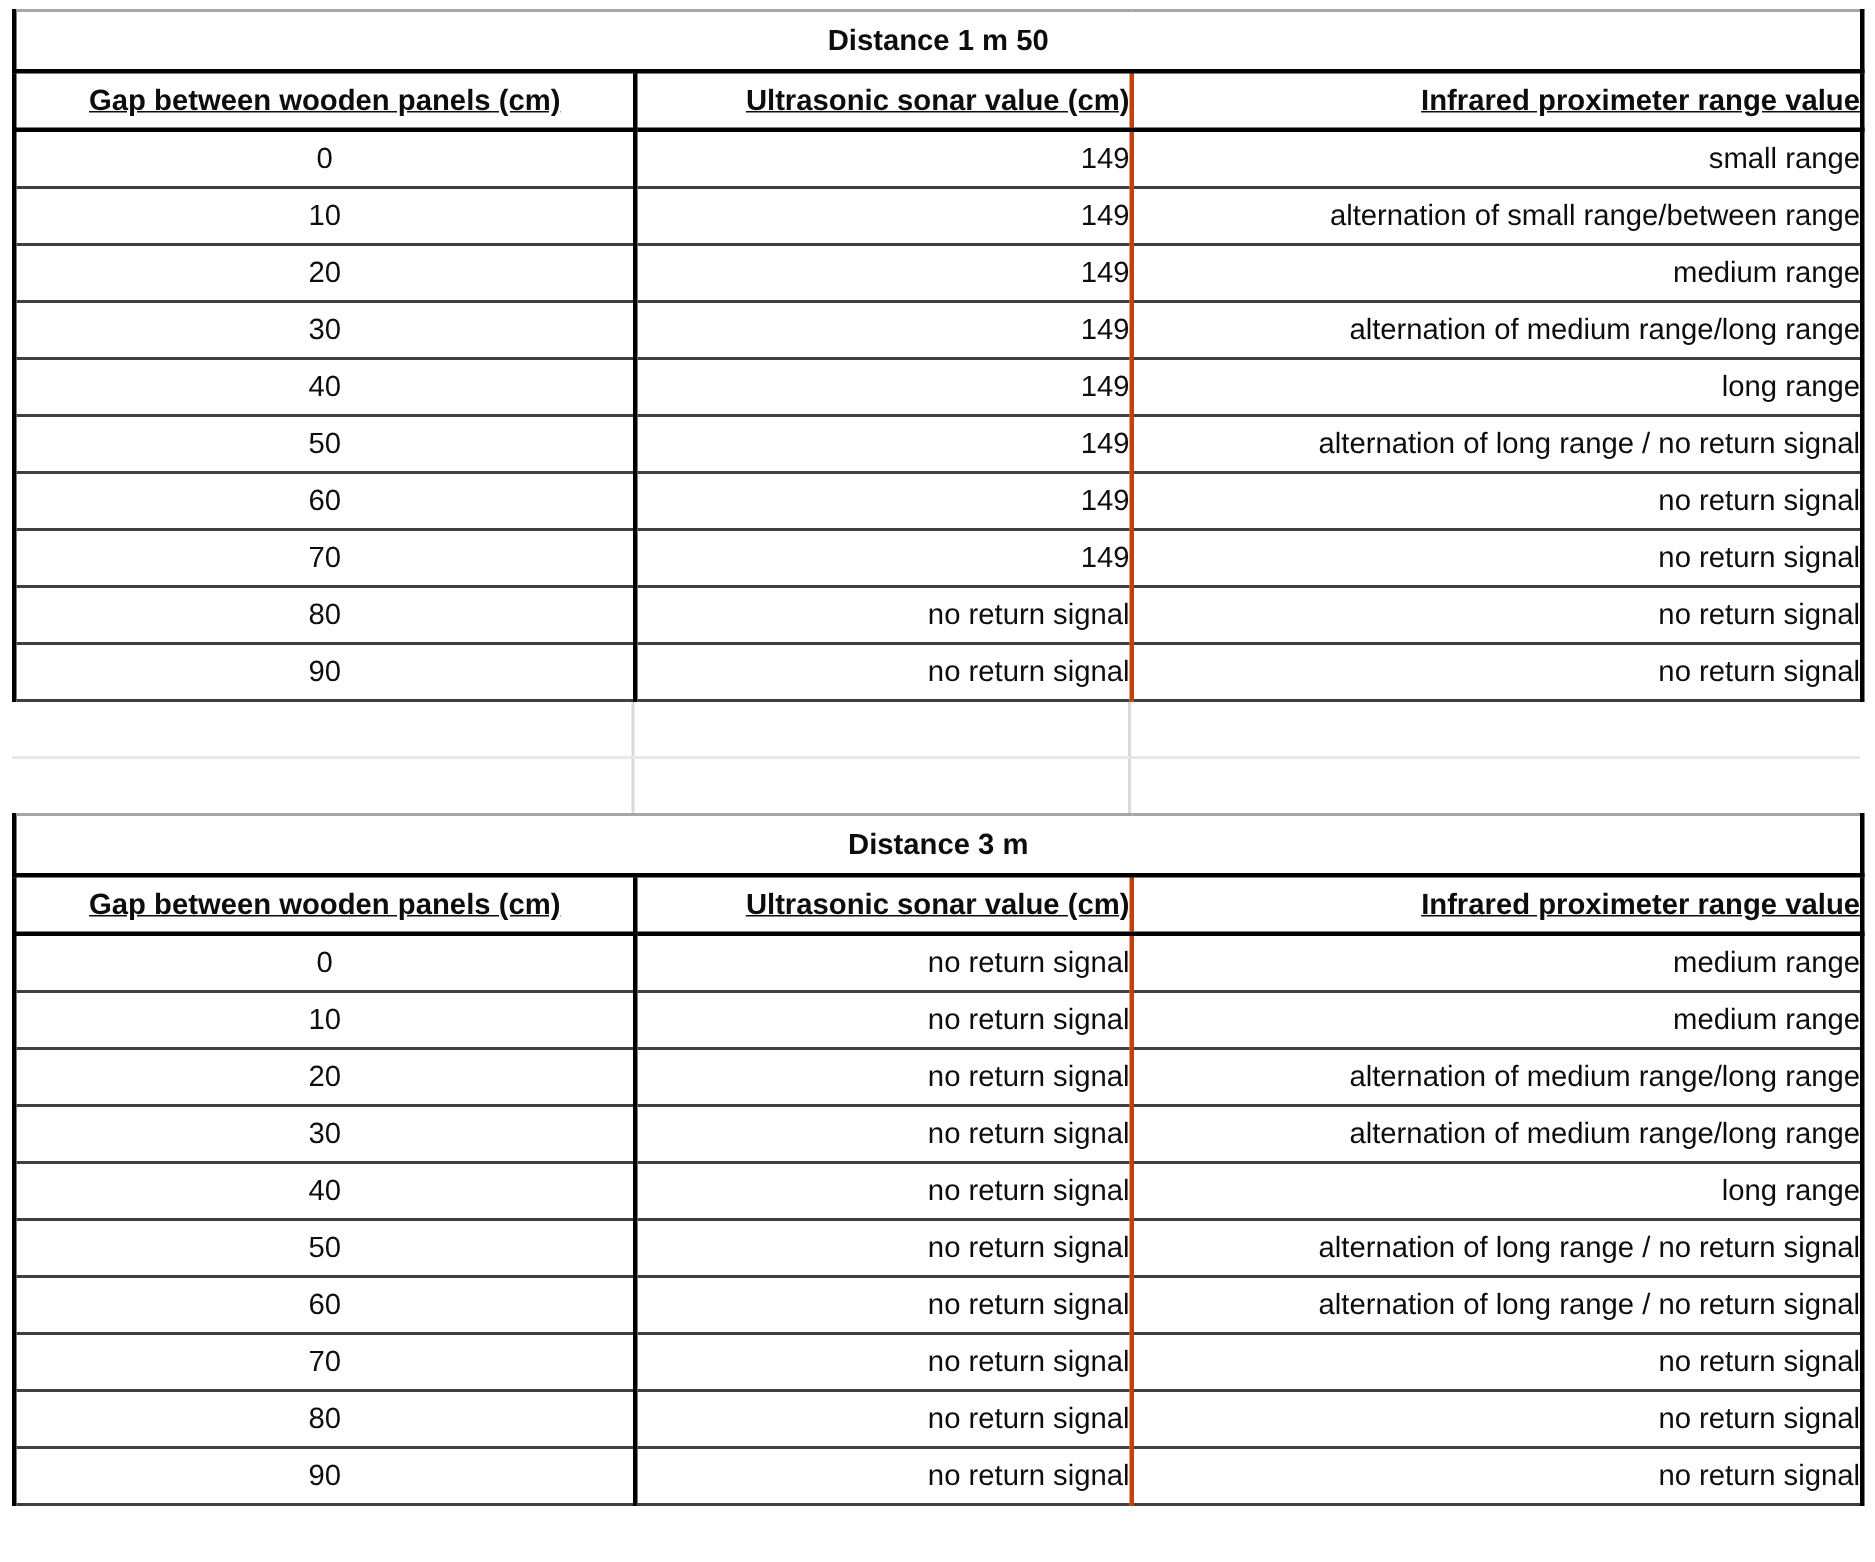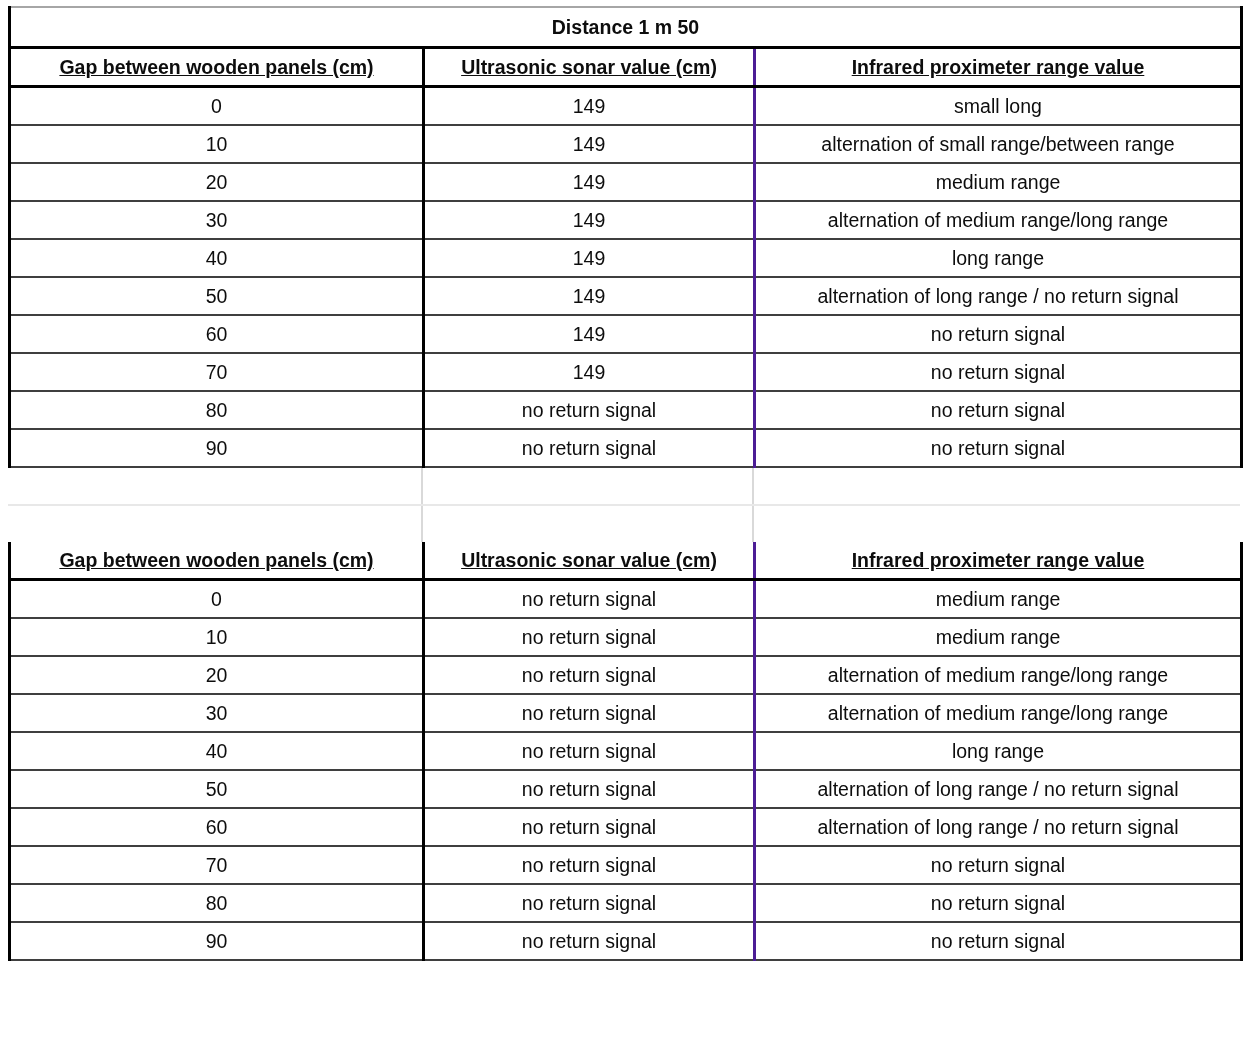--- a/index.html
+++ b/index.html
@@ -62,21 +62,22 @@
   }
   .row-head td {
     border-bottom: 3px solid #000000;
     font-weight: bold;
     font-size: 20px;
     height: 36px;
     text-decoration: underline;
   }
   .row-head td + td,
   .row-data td + td {
-    border-left: 3px solid #4c1d95;
+    border-left: 3px solid #c2410c;
+    text-align: right;
   }
   .row-data td {
     border-bottom: 2px solid #3f3f3f;
     height: 36px;
   }
   .row-data.last td {
     border-bottom: 3px solid #000000;
   }
 
   
@@ -115,21 +116,21 @@
       </tr>
       <tr class="row-head">
         <td class="tbl-outer">Gap between wooden panels (cm)</td>
         <td>Ultrasonic sonar value (cm)</td>
         <td class="tbl-outer">Infrared proximeter range value</td>
       </tr>
 
       <tr class="row-data">
         <td class="tbl-outer">0</td>
         <td>149</td>
-        <td class="tbl-outer">small long</td>
+        <td class="tbl-outer">small range</td>
       </tr>
       <tr class="row-data">
         <td class="tbl-outer">10</td>
         <td>149</td>
         <td class="tbl-outer">alternation of small range/between range</td>
       </tr>
       <tr class="row-data">
         <td class="tbl-outer">20</td>
         <td>149</td>
         <td class="tbl-outer">medium range</td>
@@ -192,20 +193,23 @@
     </tbody>
   </table>
 
   <table class="grid">
     <colgroup>
       <col class="c1">
         <col class="c2">
         <col class="c3">
     </colgroup>
     <tbody>
+      <tr class="row-title">
+        <td class="tbl-outer" colspan="3">Distance 3 m</td>
+      </tr>
       <tr class="row-head">
         <td class="tbl-outer">Gap between wooden panels (cm)</td>
         <td>Ultrasonic sonar value (cm)</td>
         <td class="tbl-outer">Infrared proximeter range value</td>
       </tr>
 
       <tr class="row-data">
         <td class="tbl-outer">0</td>
         <td>no return signal</td>
         <td class="tbl-outer">medium range</td>

